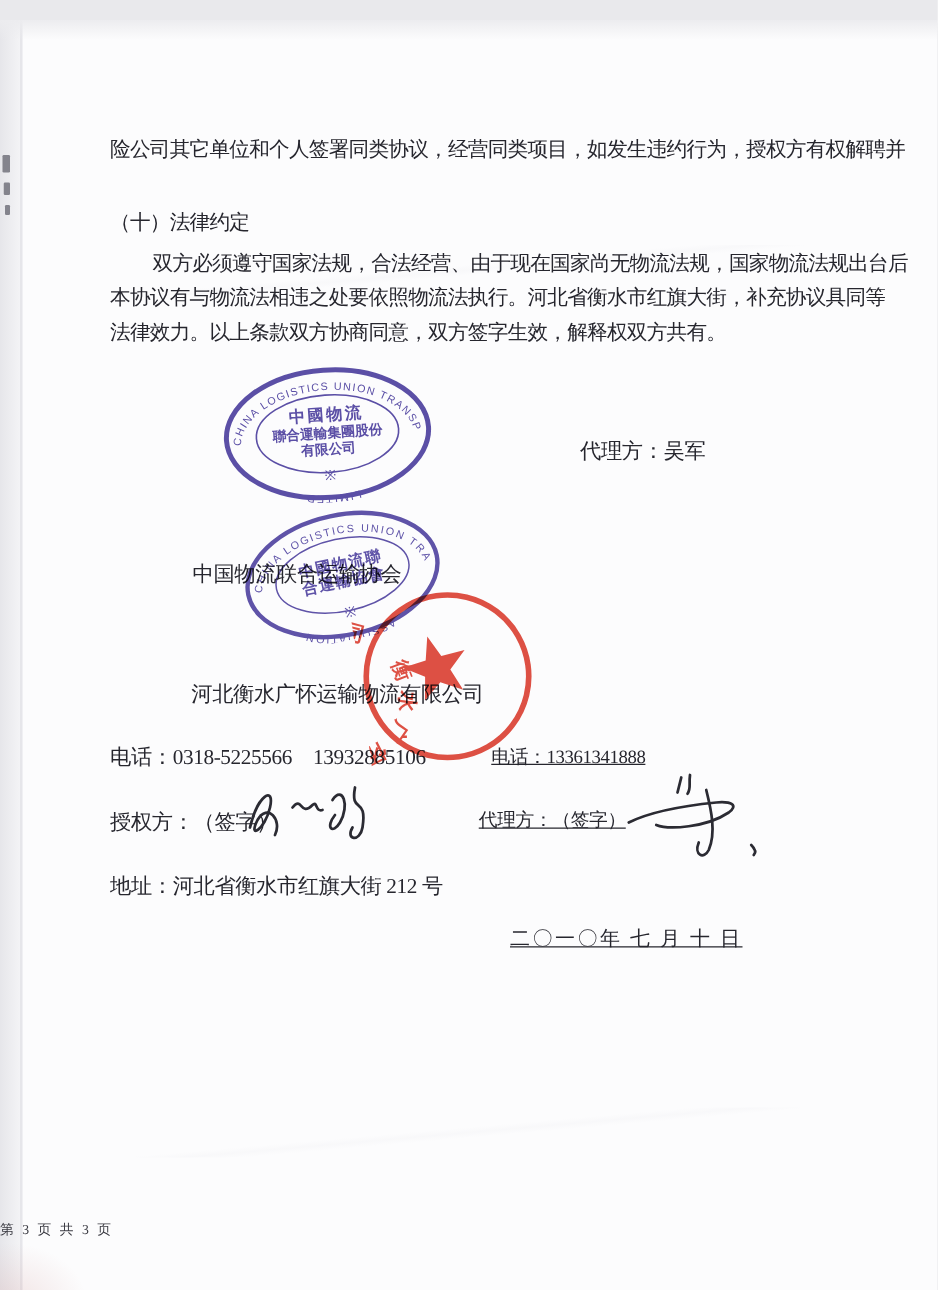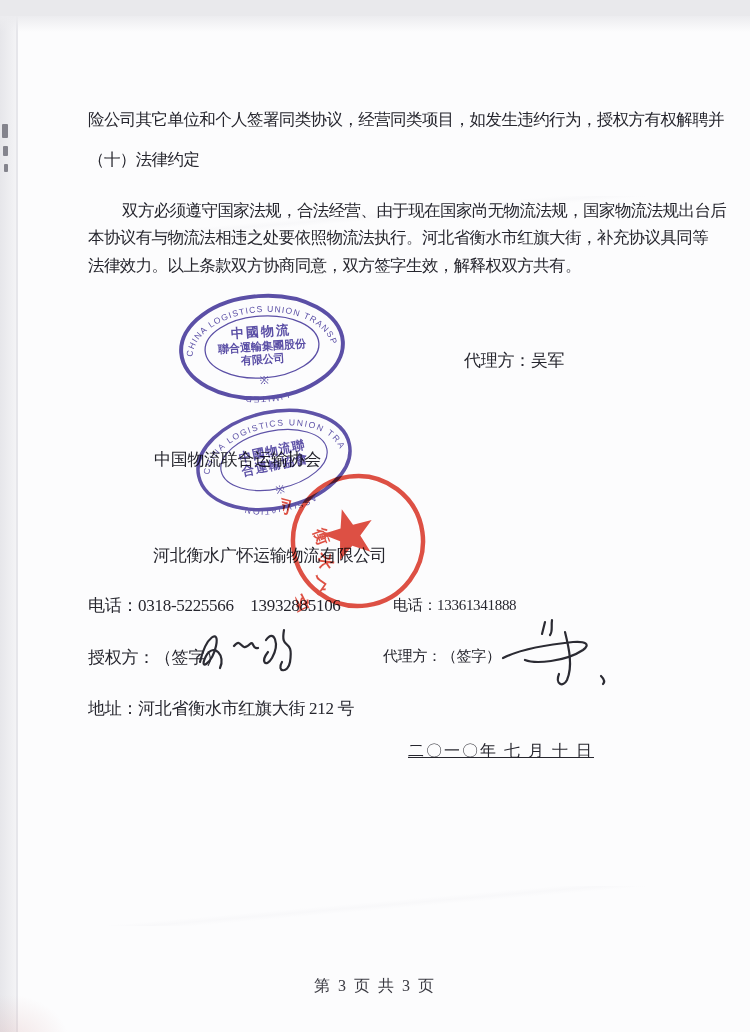--- a/index.html
+++ b/index.html
@@ -24,24 +24,24 @@
   .m2{left:3px;top:130px;width:5px;height:10px;}
   .m3{left:4px;top:148px;width:4px;height:8px;}
   .corner-smudge{position:absolute;left:0;top:978px;width:70px;height:54px;
     background:radial-gradient(ellipse at 10% 90%,rgba(214,168,168,.30),rgba(214,168,168,0) 70%);}
   .crease{position:absolute;left:0;width:100%;height:40px;opacity:.5;
     background:linear-gradient(175deg,rgba(255,255,255,0) 46%,rgba(210,210,218,.18) 50%,rgba(255,255,255,0) 54%);}
 
   .tl{position:absolute;white-space:nowrap;}
   .bodyline{font-size:16.5px;letter-spacing:-0.6px;}
   .label{font-size:17px;letter-spacing:-0.3px;}
-  .small{font-size:15px;letter-spacing:-0.3px;}
+  .small{font-size:15px;letter-spacing:-0.3px;text-decoration:underline;}
   .date{font-size:16px;letter-spacing:2px;text-decoration:underline;}
-  .footer{position:absolute;left:0;right:0;text-align:center;
-    font-size:16px;letter-spacing:2px;color:#3a3a42;}
+  .footer{position:absolute;left:0;right:0;text-align:left;
+    font-size:11px;letter-spacing:2px;color:#3a3a42;}
 
   .stamp{position:absolute;mix-blend-mode:multiply;}
   .seal-purple text{fill:#4e41a0;}
   .seal-red text{fill:#dc392a;}
   .sig{position:absolute;}
   .sig path{stroke:#2b2b33;stroke-width:2.2;fill:none;
     stroke-linecap:round;stroke-linejoin:round;}
 </style>
 </head>
 <body>
@@ -52,21 +52,21 @@
   <div class="fold-line"></div>
   <div class="top-shadow"></div>
   <div class="mark m1"></div>
   <div class="mark m2"></div>
   <div class="mark m3"></div>
   <div class="corner-smudge"></div>
   <div class="crease" style="top:180px"></div>
   <div class="crease" style="top:870px"></div>
 
   <div class="tl bodyline" style="left:88px;top:93px">险公司其它单位和个人签署同类协议，经营同类项目，如发生违约行为，授权方有权解聘并</div>
-  <div class="tl bodyline" style="left:88px;top:133px">（十）法律约定</div>
+  <div class="tl bodyline" style="left:88px;top:151px">（十）法律约定</div>
   <div class="tl bodyline" style="left:122px;top:184px">双方必须遵守国家法规，合法经营、由于现在国家尚无物流法规，国家物流法规出台后</div>
   <div class="tl bodyline" style="left:88px;top:211px">本协议有与物流法相违之处要依照物流法执行。河北省衡水市红旗大街，补充协议具同等</div>
   <div class="tl bodyline" style="left:88px;top:239px">法律效力。以上条款双方协商同意，双方签字生效，解释权双方共有。</div>
 
   <div class="tl label" style="left:464px;top:333px">代理方：吴军</div>
   <div class="tl label" style="left:154px;top:432px">中国物流联合运输协会</div>
   <div class="tl label" style="left:153px;top:528px">河北衡水广怀运输物流有限公司</div>
 
   <div class="tl label" style="left:88px;top:578px">电话：0318-5225566　13932885106</div>
   <div class="tl small" style="left:393px;top:580px">电话：13361341888</div>

